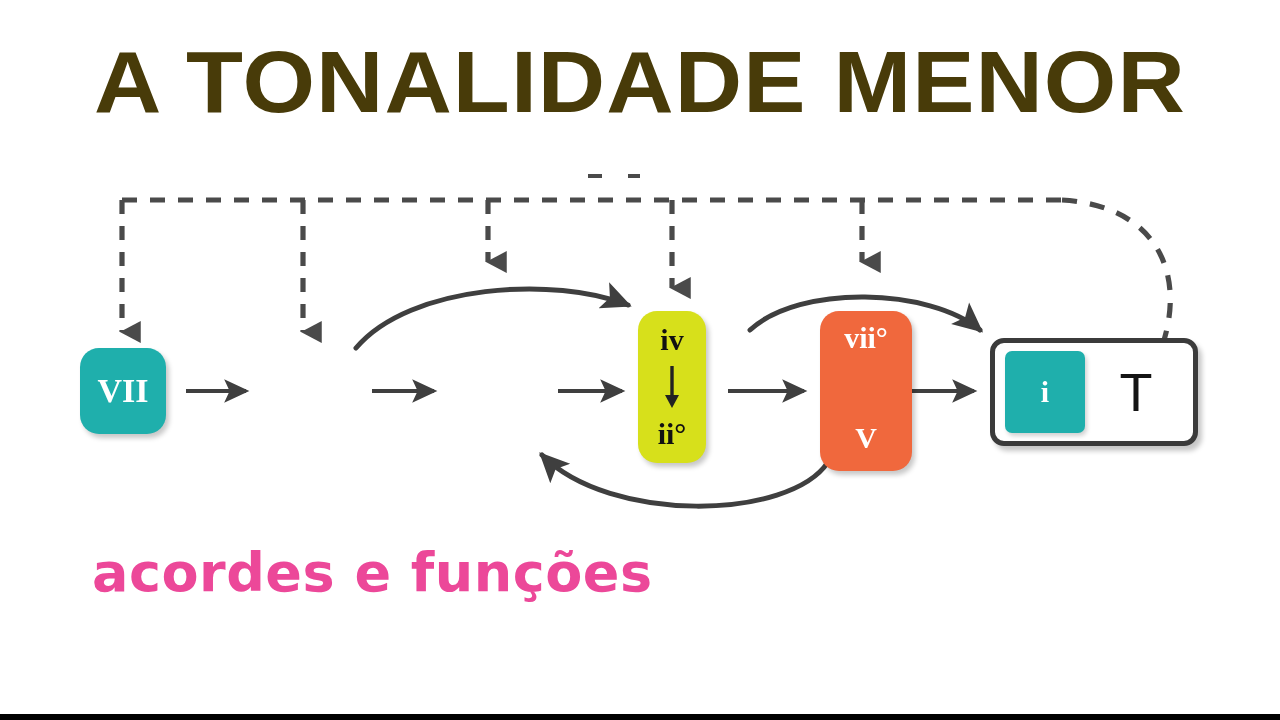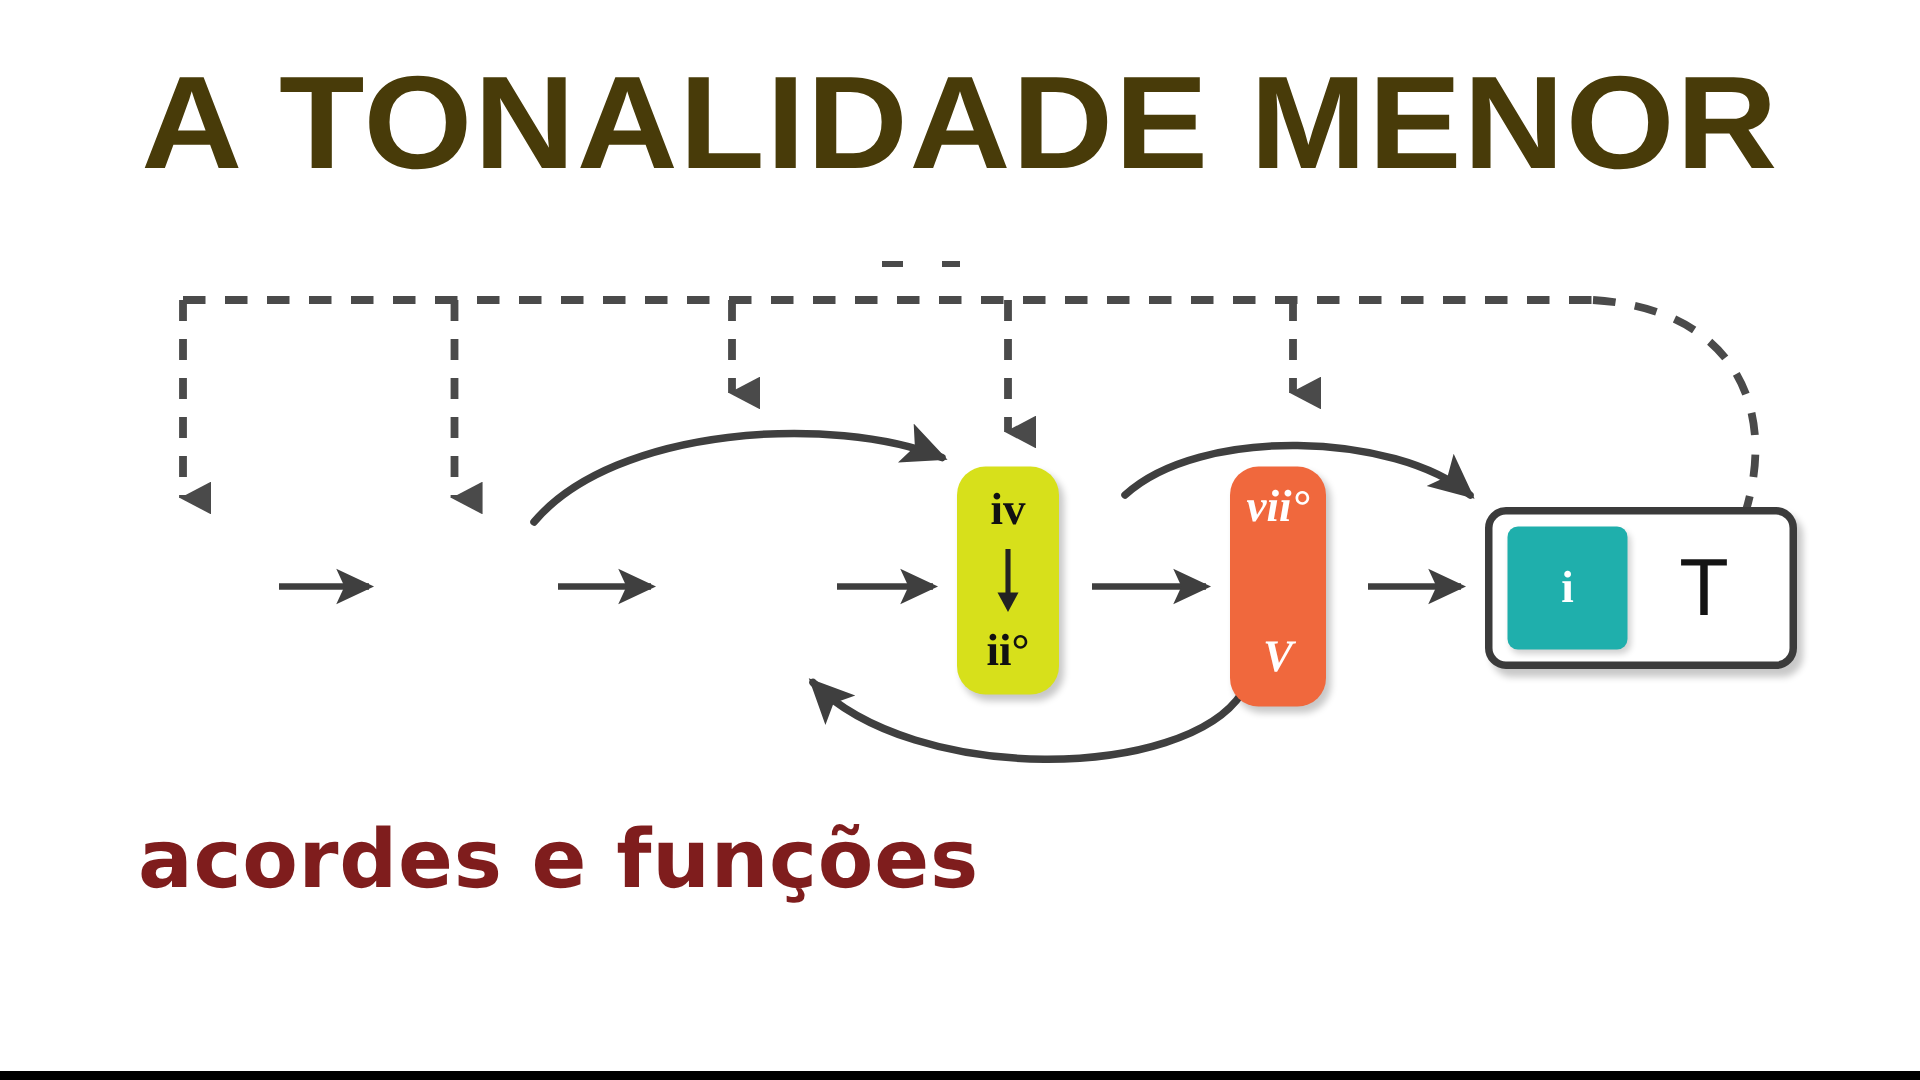--- a/index.html
+++ b/index.html
@@ -30,21 +30,21 @@
     letter-spacing: 1px;
     line-height: 1;
     transform: scaleX(1.06);
     transform-origin: 50% 50%;
     white-space: nowrap;
   }
   #subtitle {
     position: absolute;
     left: 92px;
     top: 546px;
-    color: #7f1d1d;
+    color: #ec4899;
     font-family: "DejaVu Sans", sans-serif;
     font-weight: bold;
     font-size: 54px;
     letter-spacing: 0.5px;
     line-height: 1;
     white-space: nowrap;
   }
 
   
   .chord-box {
@@ -80,25 +80,24 @@
   }
   #box-iv-ii .roman { font-size: 30px; }
   #box-iv-ii .inner-arrow {
     flex: 1 1 auto;
     display: flex;
     align-items: center;
     justify-content: center;
   }
 
   #box-viio-v {
-    left: 820px; top: 311px; width: 64px; height: 160px;
+    left: 820px; top: 311px; width: 92px; height: 160px;
     flex-direction: column;
     justify-content: space-between;
     padding: 12px 0 18px 0;
-    font-style: italic;
   }
   #box-viio-v .roman { font-size: 30px; }
 
   .chord-box .roman.big { font-size: 34px; }
 
   
   #tonic-wrap {
     position: absolute;
     left: 990px; top: 338px; width: 208px; height: 108px;
     background: #ffffff;
@@ -192,20 +191,23 @@
       <path d="M 672 200 L 672 288"></path>
       <path d="M 862 200 L 862 262"></path>
     </g>
 
     <g stroke="#4A4A4A" stroke-width="4" stroke-linecap="butt">
       <line x1="588" y1="176" x2="602" y2="176"></line>
       <line x1="628" y1="176" x2="640" y2="176"></line>
     </g>
   </svg>
 
+  <div class="chord-box box-teal" id="box-vii">
+    <span class="roman big">VII</span>
+  </div>
 
 
 
   <div class="chord-box box-yellow" id="box-iv-ii">
     <span class="roman">iv</span>
     <span class="inner-arrow">
       <svg width="22" height="46" viewBox="0 0 22 46" xmlns="http://www.w3.org/2000/svg">
         <line x1="11" y1="2" x2="11" y2="34" stroke="#222" stroke-width="3.4"></line>
         <path d="M4,31 L11,44 L18,31 Z" fill="#222"></path>
       </svg>

